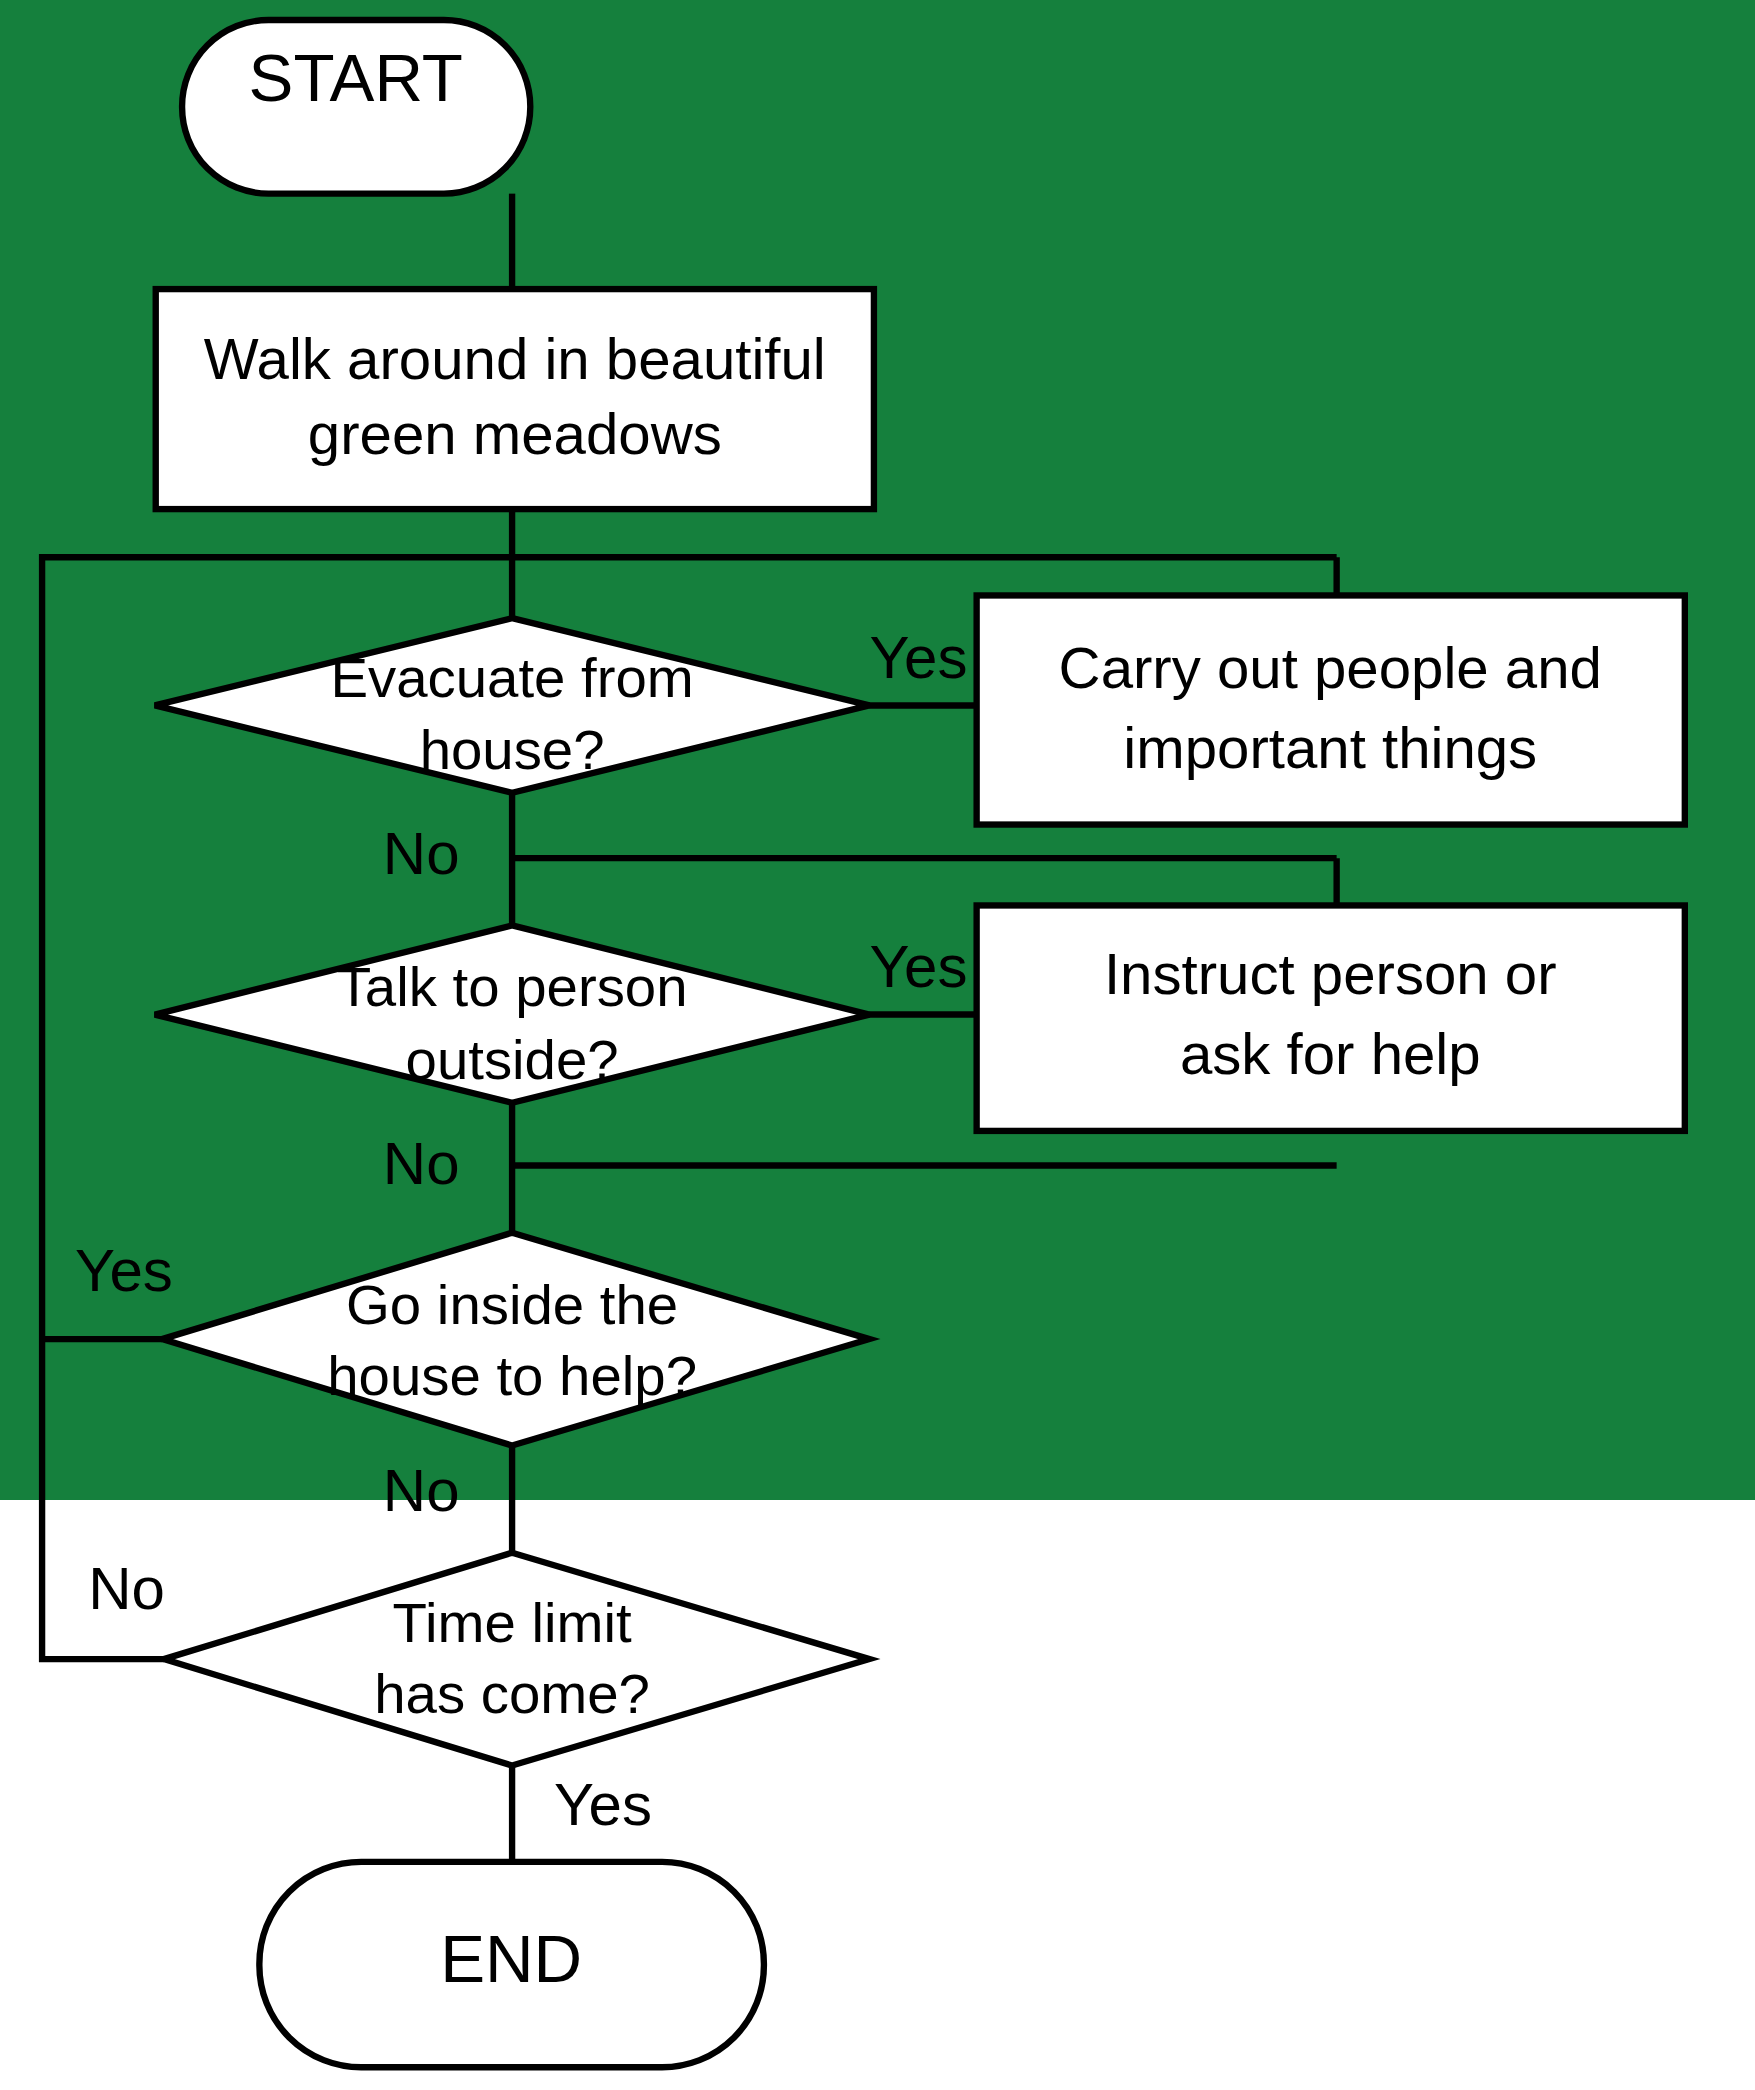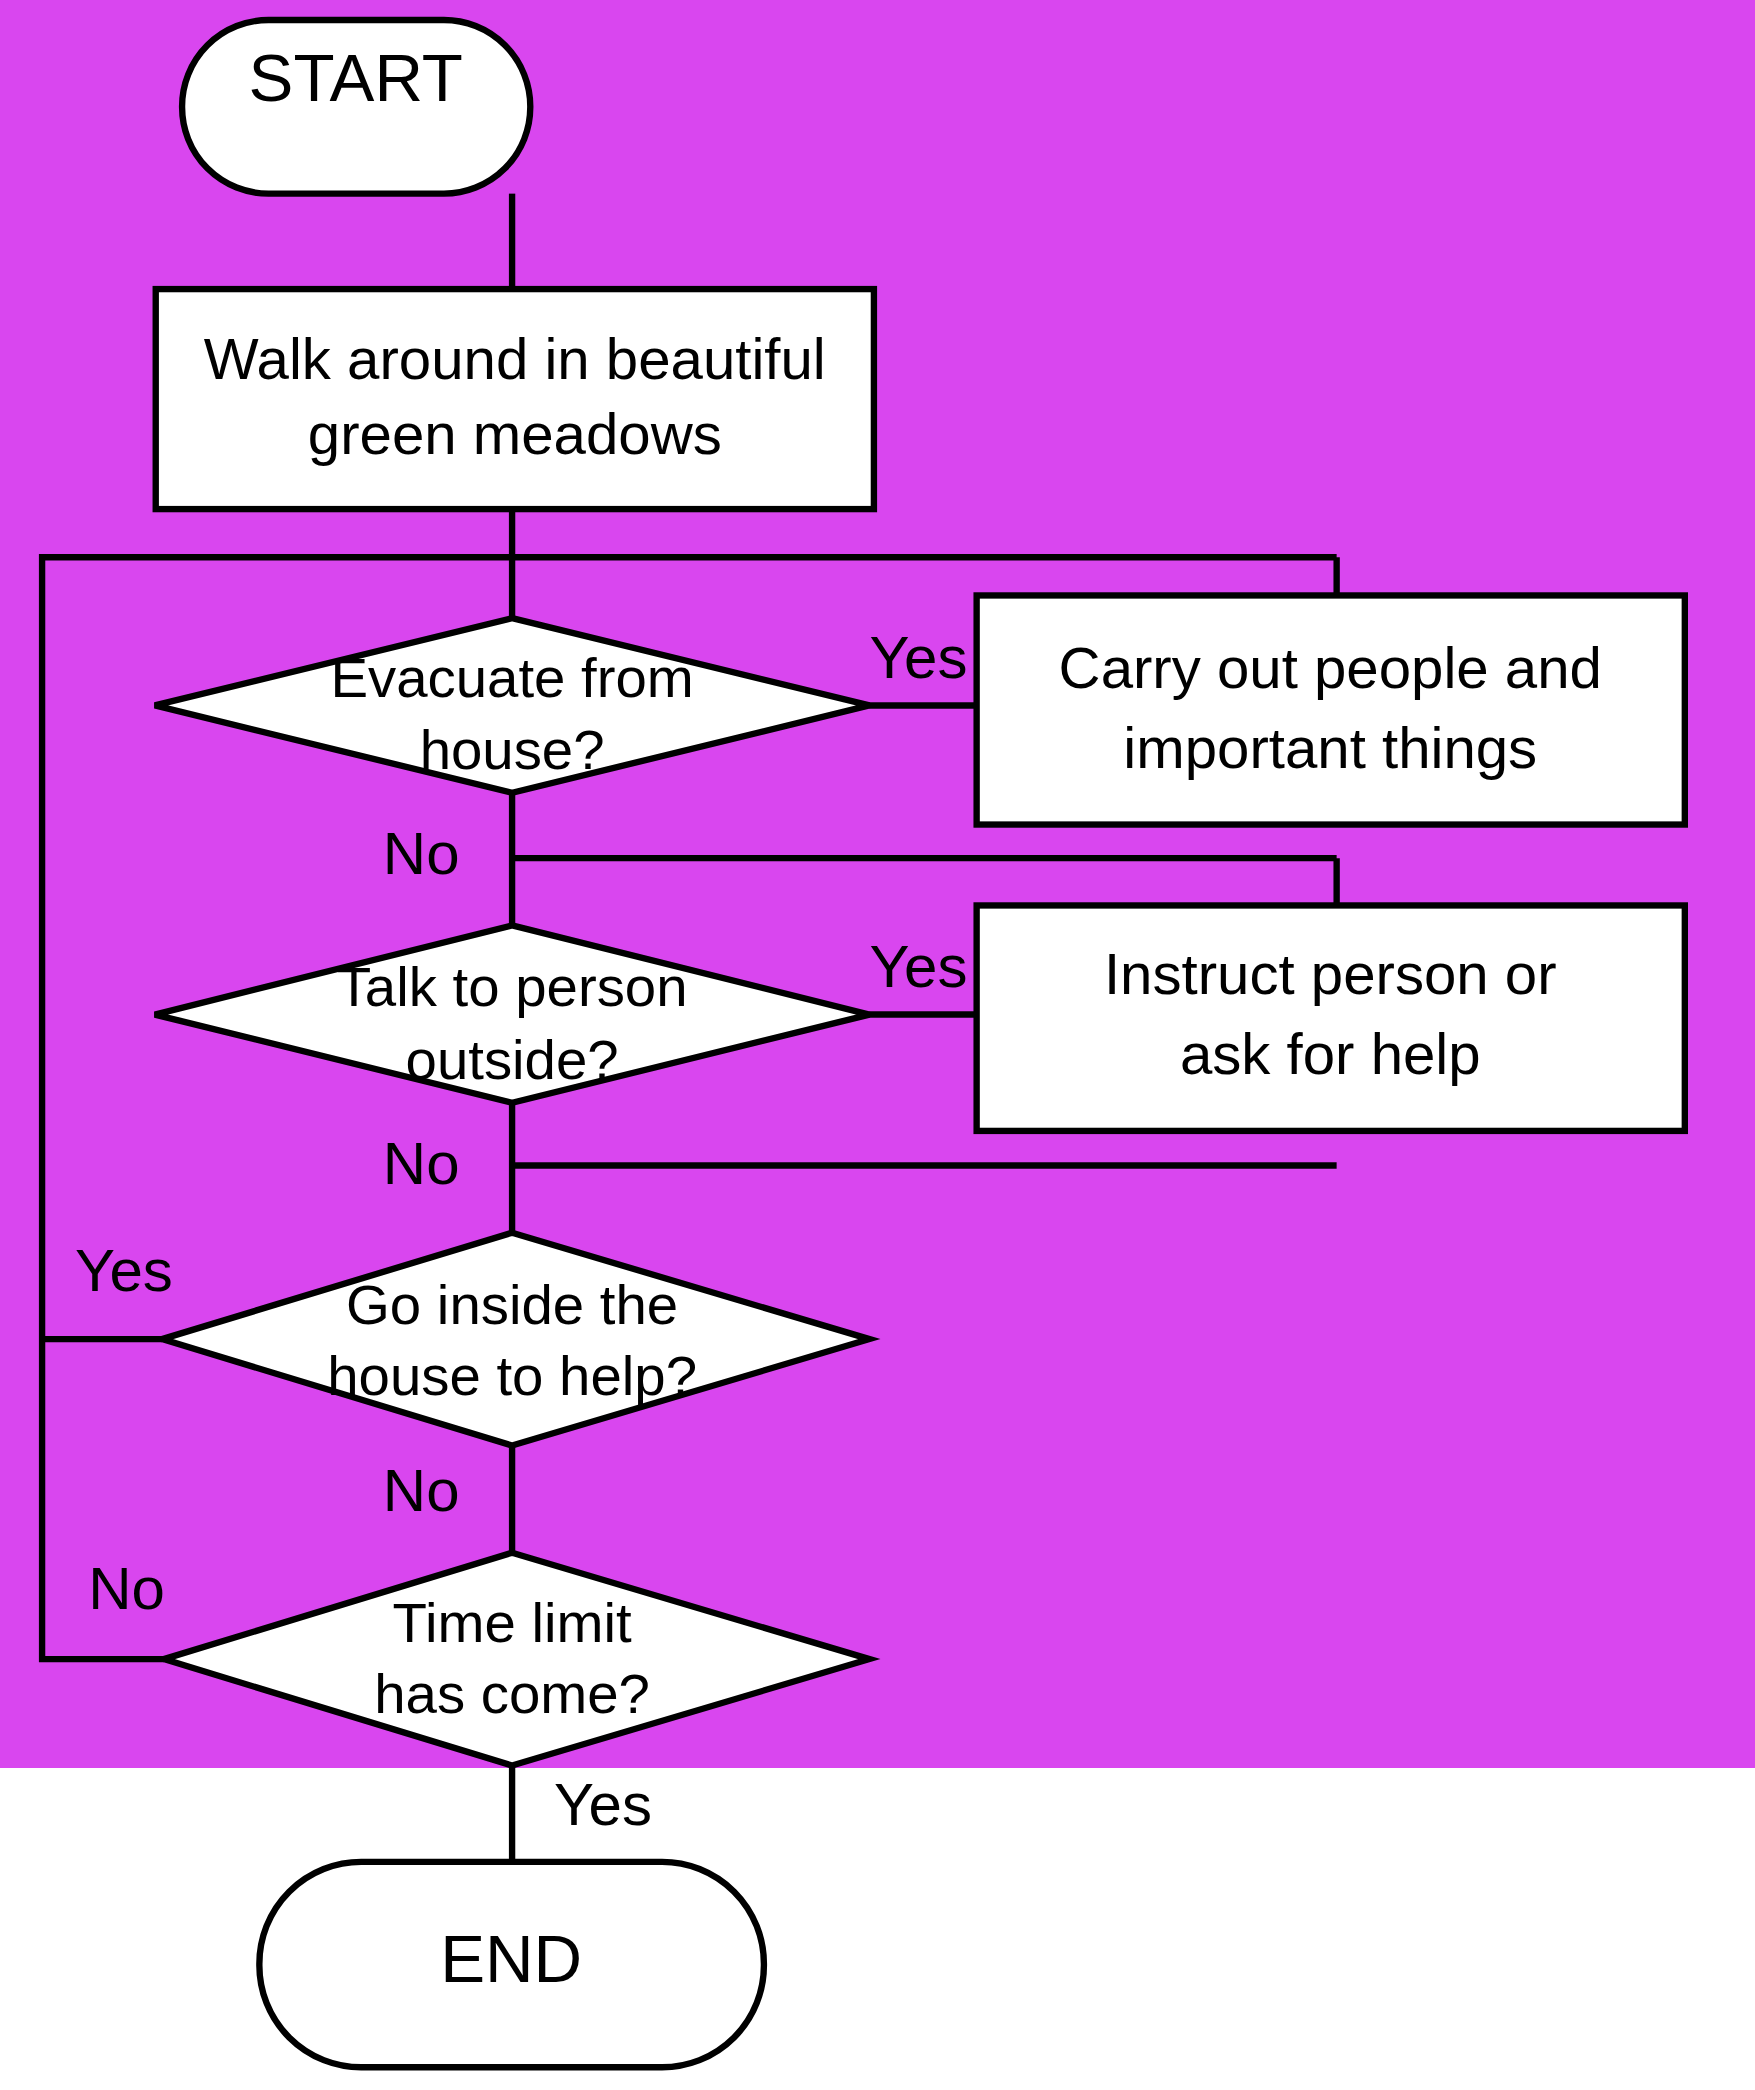--- a/index.html
+++ b/index.html
@@ -9,22 +9,22 @@
   }
   body {
     width: 1756px;
     height: 2090px;
     font-family: "Liberation Sans", sans-serif;
     overflow: hidden;
   }
   #flowchart-root {
     position: relative;
     width: 1756px;
-    height: 1768px;
-    background: #d946ef;
+    height: 1500px;
+    background: #15803d;
   }
   svg#flow-svg {
     display: block;
     width: 1756px;
     height: 2090px;
   }
   .node-shape {
     fill: #ffffff;
     stroke: #000000;
     stroke-width: 7;

